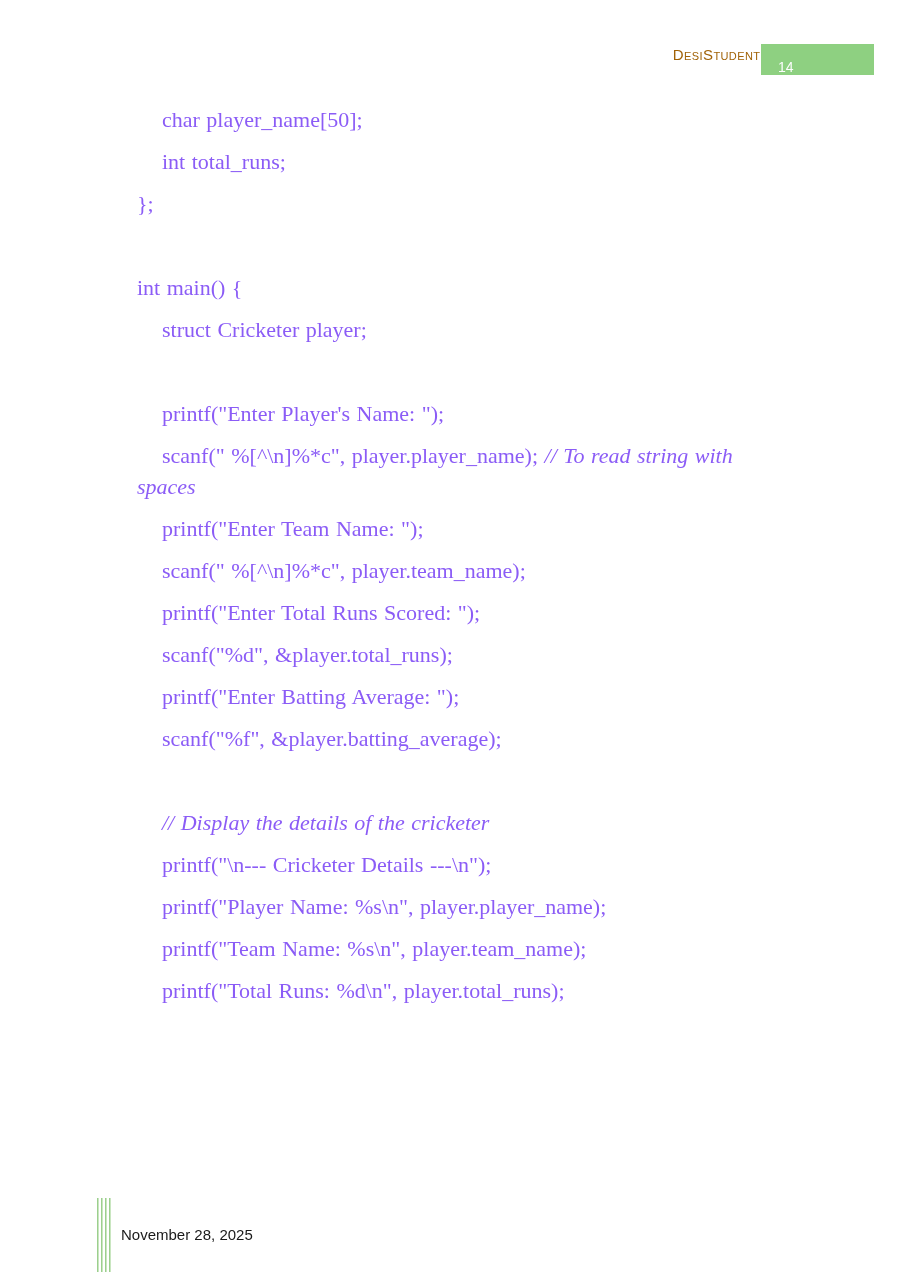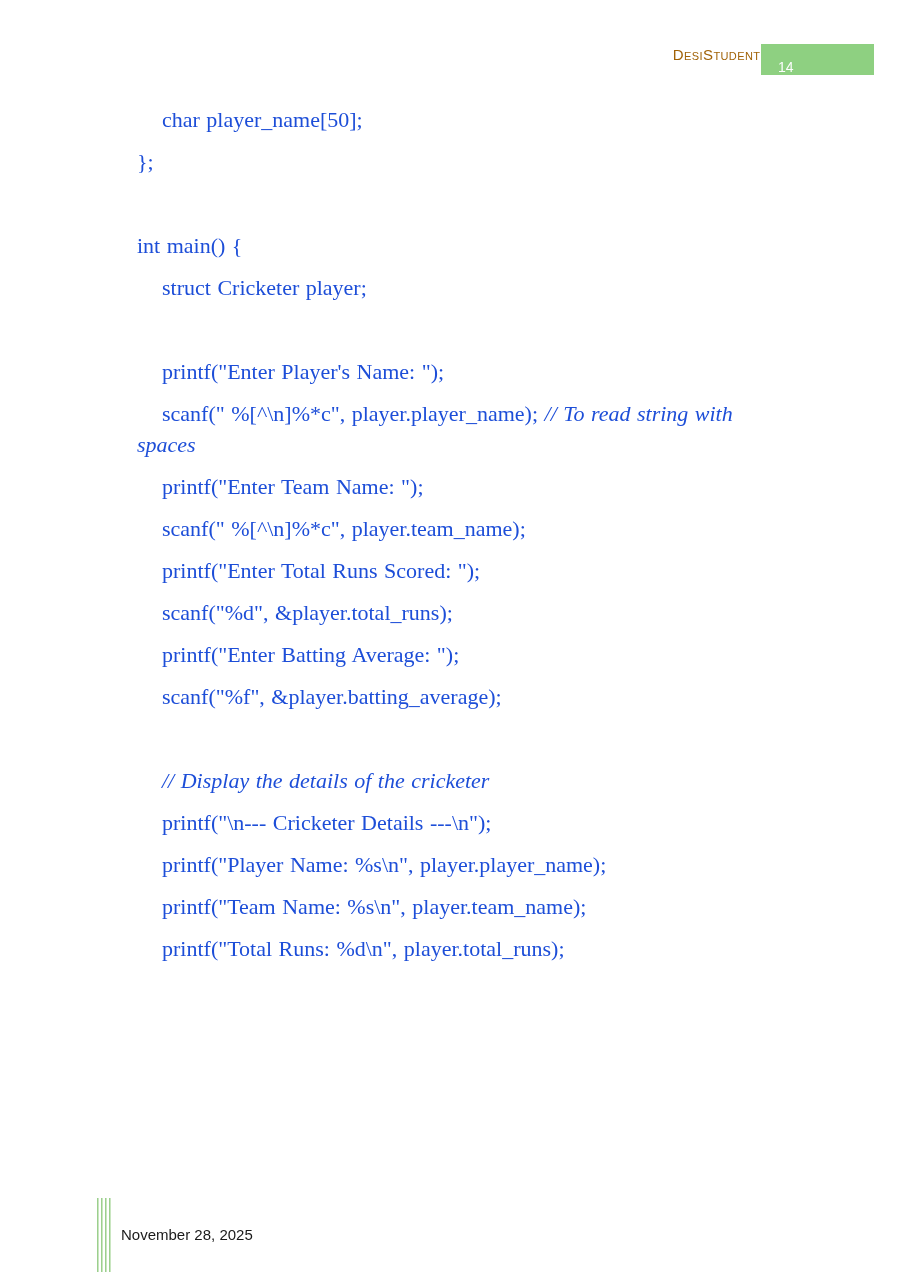--- a/index.html
+++ b/index.html
@@ -45,21 +45,21 @@
   }
 
   
   .code {
     position: absolute;
     left: 137px;
     top: 104px;
     width: 658px;
     font-family: "Liberation Serif", serif;
     font-size: 22px;
-    color: #1d4ed8;
+    color: #8b5cf6;
   }
   .code p {
     margin: 0 0 11px 0;
     line-height: 31px;
     white-space: normal;
     word-spacing: 1px;
   }
   .code p.indent { text-indent: 25px; }
   .code p.blank { height: 31px; }
   .code .cm { font-style: italic; }
@@ -94,20 +94,21 @@
 <div class="page">
 
   <div class="site-name">DesiStudents.me</div>
 
   <div class="pagenum-bar">
     <span class="num">14</span>
   </div>
 
   <div class="code" id="code-container">
       <p class="indent"><span>char player_name[50];</span></p>
+      <p class="indent"><span>int total_runs;</span></p>
       <p class=""><span>};</span></p>
       <p class="blank"></p>
       <p class=""><span>int main() {</span></p>
       <p class="indent"><span>struct Cricketer player;</span></p>
       <p class="blank"></p>
       <p class="indent"><span>printf("Enter Player's Name: ");</span></p>
       <p class="indent"><span>scanf(" %[^\n]%*c", player.player_name); </span><span class="cm">// To read string with spaces</span></p>
       <p class="indent"><span>printf("Enter Team Name: ");</span></p>
       <p class="indent"><span>scanf(" %[^\n]%*c", player.team_name);</span></p>
       <p class="indent"><span>printf("Enter Total Runs Scored: ");</span></p>

